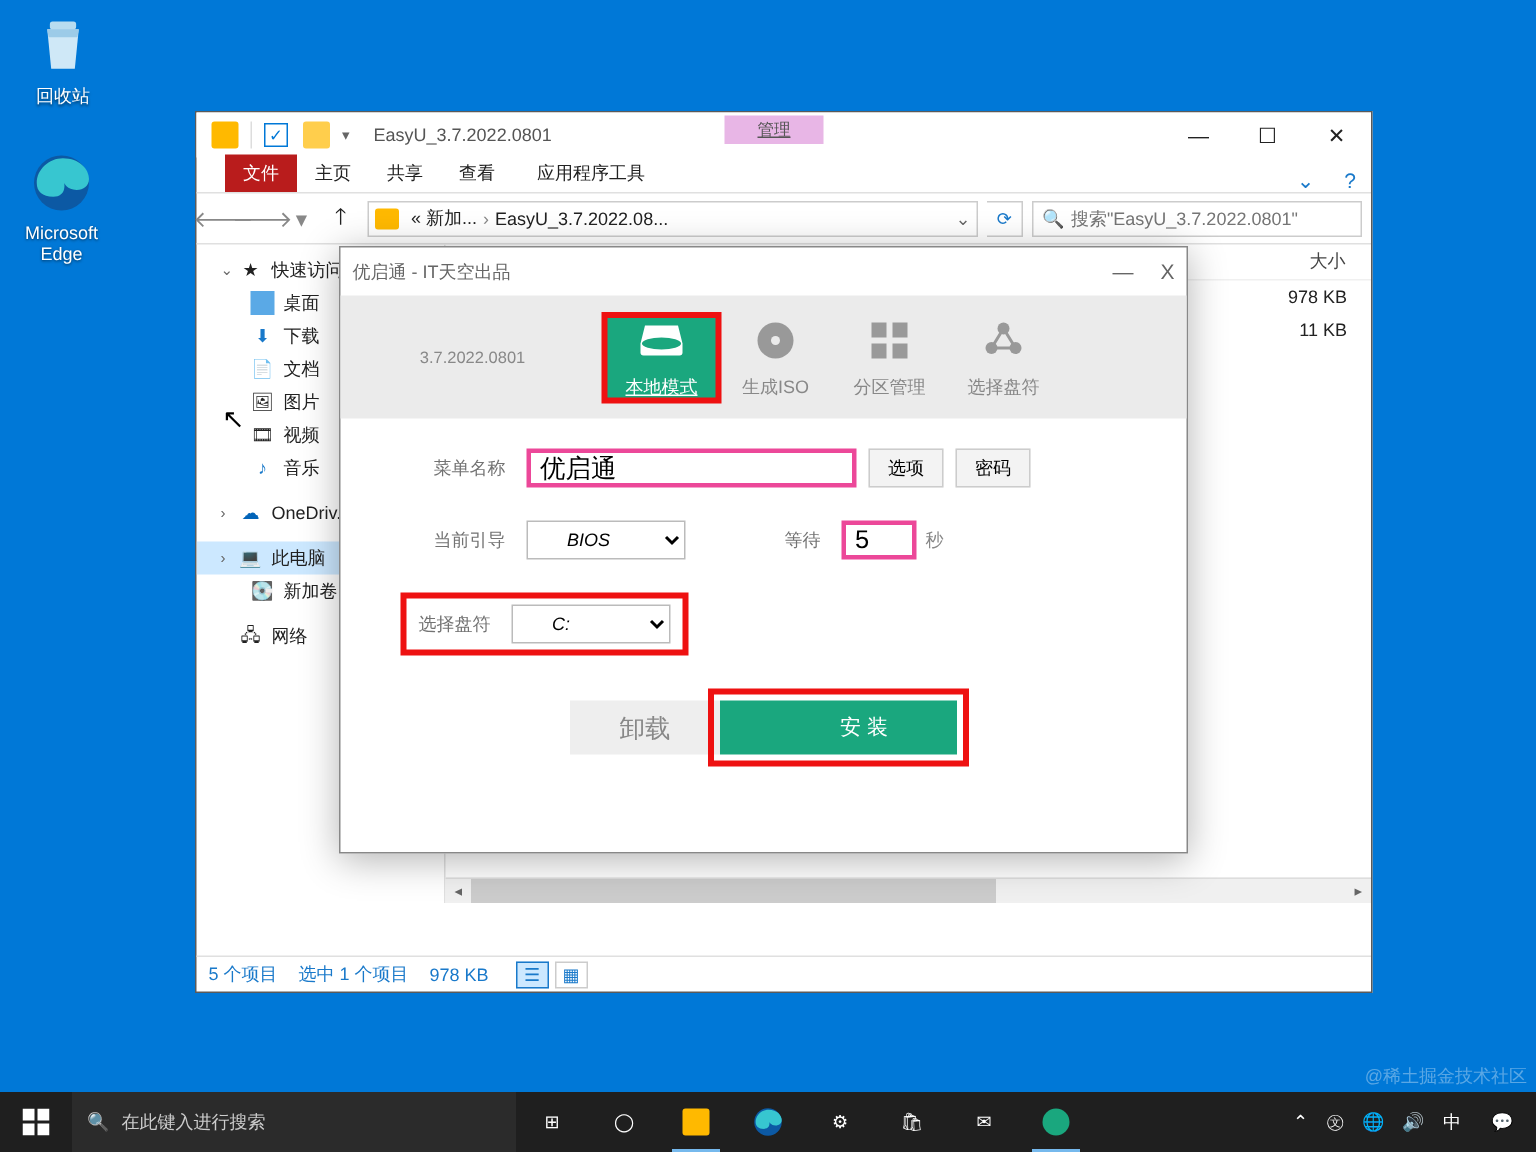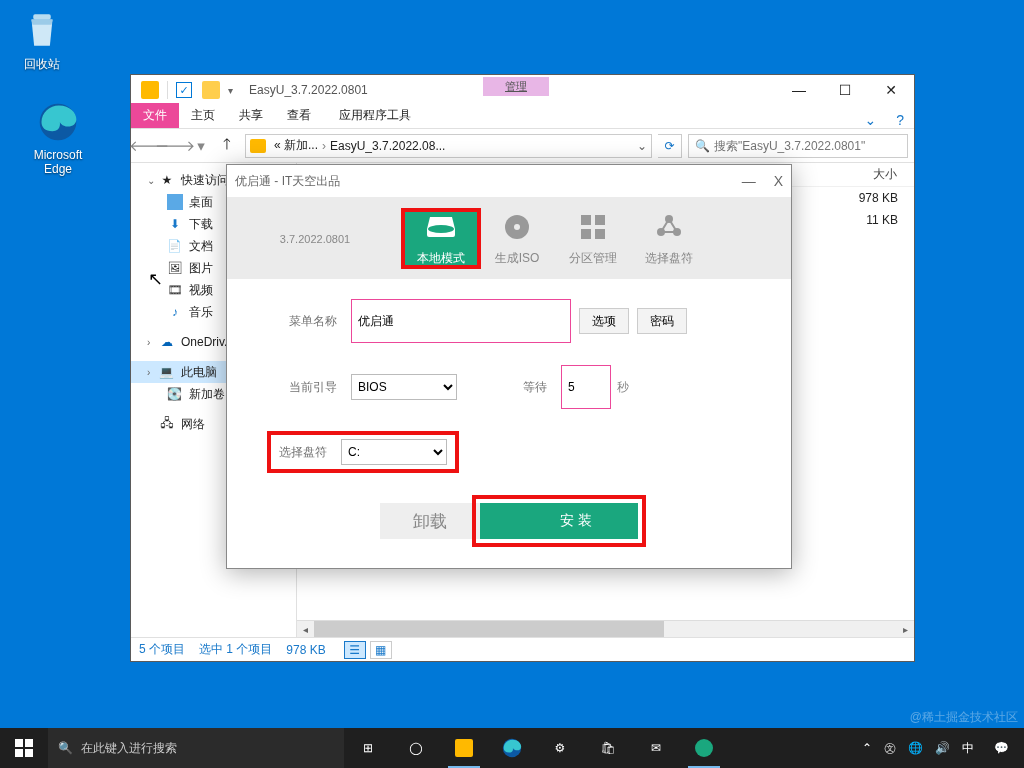--- a/index.html
+++ b/index.html
@@ -17,21 +17,21 @@
 .exp-titlebar { height:30px; background:#fff; display:flex; align-items:center; }
 .qat { display:flex; align-items:center; padding:0 4px; }
 .qat-folder{width:18px;height:18px;background:#ffb900;border-radius:2px;margin:0 4px 0 6px;display:inline-block;}
 .qat-sep{width:1px;height:18px;background:#ddd;margin:0 4px;}
 .qat-check{width:16px;height:16px;border:1px solid #0078d7;display:inline-flex;align-items:center;justify-content:center;color:#0078d7;font-size:11px;margin:0 4px;}
 .qat-arrow{color:#666;font-size:10px;margin:0 4px;}
 .exp-controls{margin-left:auto;display:flex;}
 .exp-controls button{width:46px;height:30px;border:none;background:transparent;font-size:14px;color:#222;}
 .ribbon-tabs{height:24px;display:flex;align-items:flex-end;border-bottom:1px solid #e0e0e0;}
 .ribbon-tabs .tab{padding:4px 12px;font-size:12px;cursor:pointer;}
-.ribbon-tabs .tab.file{background:#ec4899;color:#fff;}
+.ribbon-tabs .tab.file{background:#b91c1c;color:#fff;margin-left:19px;}
 .ribbon-tabs .spacer{flex:1;}
 .ribbon-tabs .drop{color:#1979ca;font-size:14px;padding:0 10px;cursor:pointer;}
 .exp-title-path{margin-left:8px;color:#555;}
 .tool-label{position:absolute;top:2px;left:352px;background:#e8b6e6;font-size:11px;padding:2px 22px;color:#555;text-decoration:underline;}
 .navbar{height:34px;display:flex;align-items:center;padding:0 6px;border-bottom:1px solid #e0e0e0;gap:2px;}
 .nav-btn{width:24px;height:24px;display:inline-flex;align-items:center;justify-content:center;color:#888;font-size:15px;border:none;background:none;}
 .nav-btn.enabled{color:#222;}
 .addr{flex:1;height:24px;border:1px solid #ccc;display:flex;align-items:center;padding:0 4px;font-size:12px;margin:0 4px;}
 .addr .fld{width:16px;height:14px;background:#ffb900;border-radius:2px;margin-right:6px;}
 .addr .crumb{margin:0 2px;}
@@ -48,21 +48,21 @@
 .side .item .exp{width:12px;color:#666;font-size:10px;}
 .side .item .ic{width:16px;height:16px;margin-right:6px;display:inline-flex;align-items:center;justify-content:center;}
 .side .item.sel{background:#cce8ff;}
 .main{flex:1;display:flex;flex-direction:column;}
 .col-hdr{height:24px;display:flex;align-items:center;border-bottom:1px solid #f0f0f0;font-size:12px;color:#444;}
 .col-hdr .col{padding:0 8px;border-right:1px solid transparent;}
 .col-hdr .c-size{margin-left:auto;width:70px;text-align:right;padding-right:16px;}
 .file-list{flex:1;position:relative;}
 .file-row{height:22px;display:flex;align-items:center;font-size:12px;padding-left:6px;}
 .file-row .sz{margin-left:auto;width:70px;text-align:right;padding-right:16px;}
-.status{height:24px;border-top:1px solid #e0e0e0;display:flex;align-items:center;font-size:12px;color:#1979ca;padding:0 8px;}
+.status{height:24px;border-top:1px solid #e0e0e0;display:flex;align-items:center;font-size:12px;color:#1979ca;padding:0 8px;margin-top:35px;}
 .status .seg{margin-right:14px;}
 .status .view-ico{margin-left:auto;width:22px;height:18px;border:1px solid #ccc;display:inline-flex;align-items:center;justify-content:center;margin-left:4px;}
 .status .view-ico.active{background:#cce8ff;border-color:#1979ca;}
 .hscroll{height:17px;background:#f0f0f0;border-top:1px solid #ddd;display:flex;align-items:center;}
 .hscroll .arr{width:17px;height:17px;display:inline-flex;align-items:center;justify-content:center;color:#666;font-size:10px;}
 .hscroll .track{flex:1;height:17px;position:relative;}
 .hscroll .thumb{position:absolute;left:0;width:60%;height:100%;background:#ccc;}
 
 
 .easyu{position:absolute;left:226px;top:164px;width:566px;height:405px;background:#fff;border:1px solid #888;box-shadow:0 4px 24px rgba(0,0,0,.3);display:flex;flex-direction:column;}
@@ -71,28 +71,28 @@
 .eu-title .ctrl{margin-left:auto;display:flex;gap:18px;font-size:14px;color:#666;}
 .eu-title .ctrl span{cursor:pointer;}
 .eu-hdr{height:82px;background:#ebebeb;display:flex;align-items:center;}
 .eu-logo{width:176px;text-align:center;}
 .eu-logo .brand{font-size:26px;font-weight:900;color:#1aa77e;letter-spacing:1px;}
 .eu-logo .ver{font-size:11px;color:#888;margin-top:2px;}
 .eu-nav{flex:1;display:flex;}
 .eu-tab{width:76px;display:flex;flex-direction:column;align-items:center;justify-content:center;gap:6px;font-size:12px;color:#888;cursor:pointer;}
 .eu-tab .ti{width:34px;height:34px;display:flex;align-items:center;justify-content:center;}
 .eu-tab.active{background:#1aa77e;color:#fff;}
-.eu-tab.hl{outline:4px solid #e11; outline-offset:-2px;}
+.eu-tab.hl{outline:4px solid #e11; outline-offset:-2px;text-decoration:underline;}
 .eu-body{flex:1;padding:20px 40px;position:relative;}
 .eu-row{display:flex;align-items:center;margin-bottom:22px;font-size:12px;}
 .eu-row .lbl{width:70px;text-align:right;color:#737373;margin-right:14px;}
-.eu-row input[type=text]{height:44px;border:1px solid #ec4899;padding:0 6px;font-size:12px;}
+.eu-row input[type=text]{height:26px;border:3px solid #ec4899;padding:0 6px;font-size:17px;}
 .eu-row .wide{width:220px;}
 .eu-row .nar{width:50px;}
-.eu-row select{height:26px;border:1px solid #bbb;background:#fff;padding:0 2px;font-size:12px;width:106px;}
+.eu-row select{height:26px;border:1px solid #bbb;background:#fff;padding:0 22px;font-size:12px;width:106px;font-style:italic;}
 .eu-btn{height:26px;border:1px solid #ccc;background:#f3f3f3;padding:0 12px;font-size:12px;cursor:pointer;margin-left:8px;}
 .eu-sec{color:#888;margin-left:6px;}
 .hl-box{border:4px solid #e11;padding:4px 8px;display:inline-flex;align-items:center;}
 .eu-actions{display:flex;justify-content:center;gap:0;margin-top:30px;}
 .eu-actions .uninstall{width:100px;height:36px;background:#eee;border:none;color:#888;font-size:17px;}
 .eu-actions .install{width:158px;height:36px;background:#1aa77e;border:none;color:#fff;font-size:14px;letter-spacing:4px;padding-left:38px;}
 .eu-actions .install.hl{outline:4px solid #e11;outline-offset:4px;}
 
 
 .taskbar{position:absolute;bottom:0;left:0;width:100%;height:40px;background:#1f1f1f;display:flex;align-items:center;color:#fff;font-size:12px;}
@@ -120,21 +120,21 @@
   <div class="d-icon recycle" style="top:6px;left:6px">
     <div class="ico">
       <svg viewBox="0 0 48 48">
           <path fill="#cfe8f7" d="M12 12h24l-3 30H15z"></path>
           <path fill="#9ccbe8" d="M12 12h24l-1 6H13z"></path>
           <rect x="14" y="6" width="20" height="6" rx="2" fill="#b8dcf0"></rect>
         </svg>
     </div>
     <div>回收站</div>
   </div>
-  <div class="d-icon edge" style="top:98px;left:22px">
+  <div class="d-icon edge" style="top:98px;left:5px">
     <div class="ico">
       <svg viewBox="0 0 48 48">
           <circle cx="24" cy="24" r="20" fill="#0c59a4"></circle>
           <path fill="#37c6d0" d="M6 24c0-10 9-18 19-18 12 0 19 8 19 15 0 5-4 8-9 8-7 0-9-5-9-5s2 10-8 10C10 34 6 30 6 24z"></path>
           <path fill="#1c8f3a" d="M18 44c-7-3-12-10-12-20h12c0 8 0 20 0 20z" opacity=".0"></path>
         </svg>
     </div>
     <div>Microsoft Edge</div>
   </div>
 </div>

